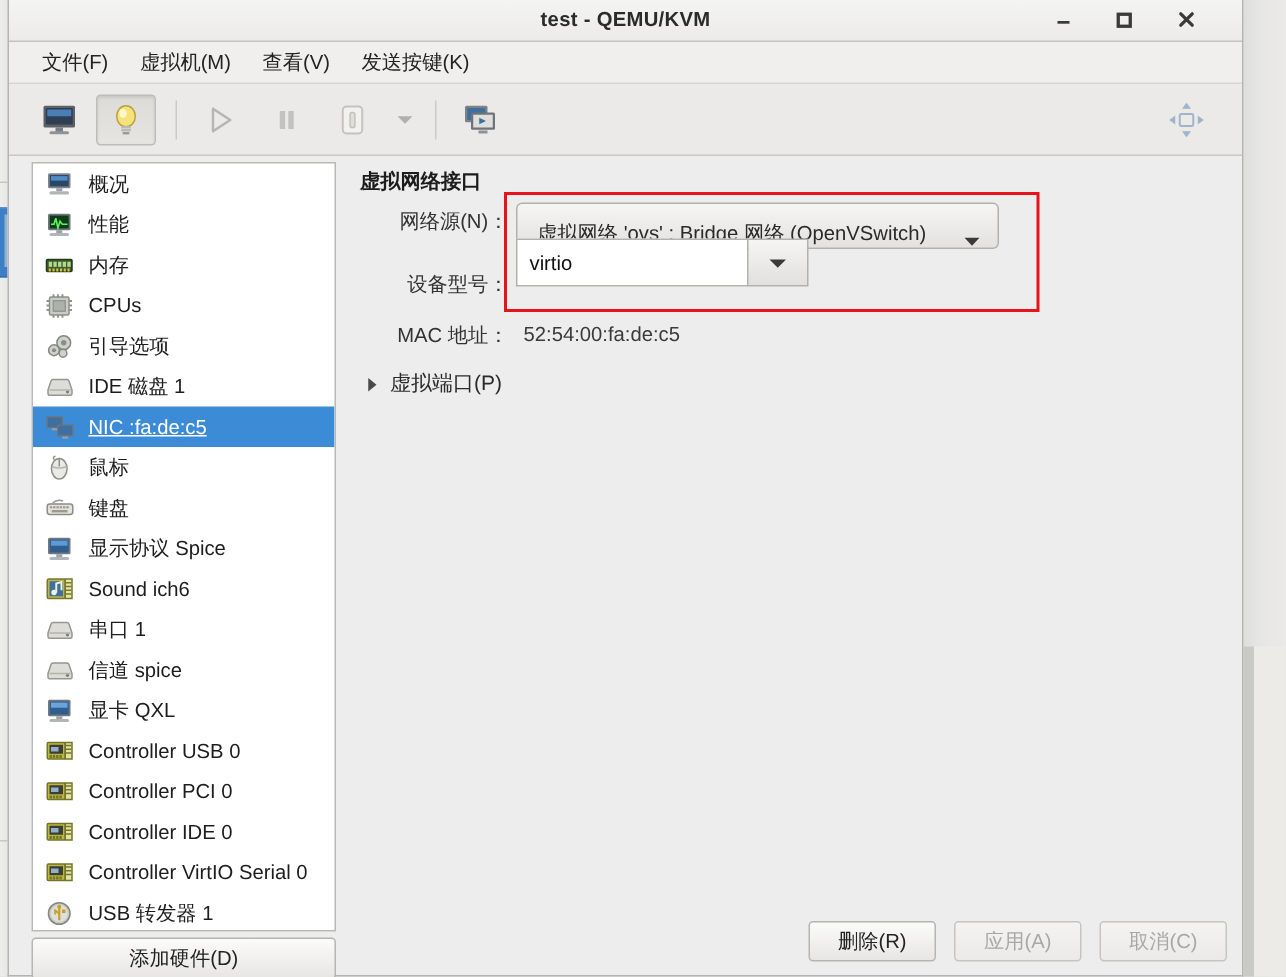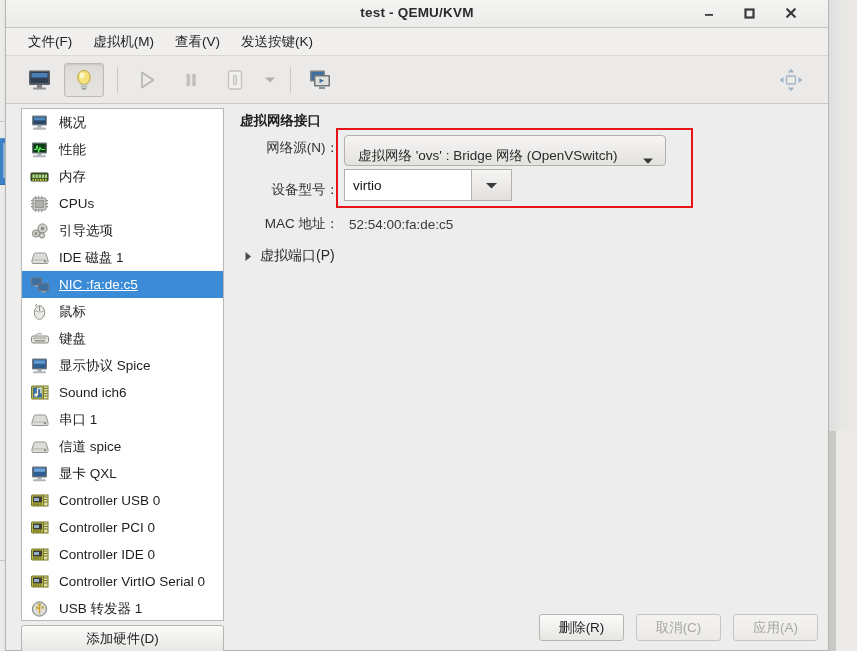--- a/index.html
+++ b/index.html
@@ -108,21 +108,21 @@
     border:1px solid #b6b5b1;border-radius:3px;
     display:flex;align-items:center;justify-content:center;
     font-size:13.5px;color:#232323;cursor:default;box-sizing:border-box;
   }
 
   
   #detail{position:absolute;left:228px;top:0;right:6px;bottom:0;}
   #detail-title{
     position:absolute;left:6px;top:9px;font-size:13.5px;font-weight:bold;color:#1c1c1c;
   }
-  .field-row{position:absolute;display:flex;align-items:center;}
+  .field-row{position:absolute;display:flex;}
   .field-label{font-size:13.5px;color:#333;text-align:right;white-space:nowrap;}
 
   
   #highlight-box{
     position:absolute;left:102px;top:25px;width:357px;height:80px;
     border:2.5px solid #e8131a;box-sizing:border-box;pointer-events:none;
   }
 
   
   #net-source-combo{
@@ -131,21 +131,21 @@
     border:1px solid #b2b1ad;border-radius:4px;
     display:flex;align-items:flex-end;box-sizing:border-box;cursor:default;
   }
   #net-source-combo .combo-text{
     flex:1;font-size:13.5px;color:#2a2a2a;padding-left:13px;white-space:nowrap;overflow:hidden;
   }
   #net-source-combo .combo-arrow{padding-right:11px;display:flex;align-items:center;}
 
   
   #dev-model-combo{
-    position:absolute;left:110px;top:66px;width:168px;height:32px;
+    position:absolute;left:110px;top:56px;width:195px;height:32px;
     display:flex;box-sizing:border-box;cursor:default;
   }
   #dev-model-entry{
     flex:1;background:#ffffff;border:1px solid #b2b1ad;border-right:none;
     display:flex;align-items:center;padding-left:8px;box-sizing:border-box;
   }
   #dev-model-value{font-size:13.5px;color:#111;}
   #dev-model-arrowbox{
     width:41px;background:linear-gradient(to bottom,#f6f5f4 0%,#e2e0dd 100%);
     border:1px solid #b2b1ad;
@@ -647,21 +647,21 @@
         </span>
         <span id="vport-label">虚拟端口(P)</span>
       </div>
     </div>
 
     <div id="action-bar">
       <div class="act-btn">
         <span>删除(R)</span>
       </div>
       <div class="act-btn disabled">
+        <span>应用(A)</span>
+      </div>
+      <div class="act-btn disabled">
         <span>取消(C)</span>
-      </div>
-      <div class="act-btn disabled">
-        <span>应用(A)</span>
       </div>
     </div>
 
   </div>
 </div>
 
 </body></html>

